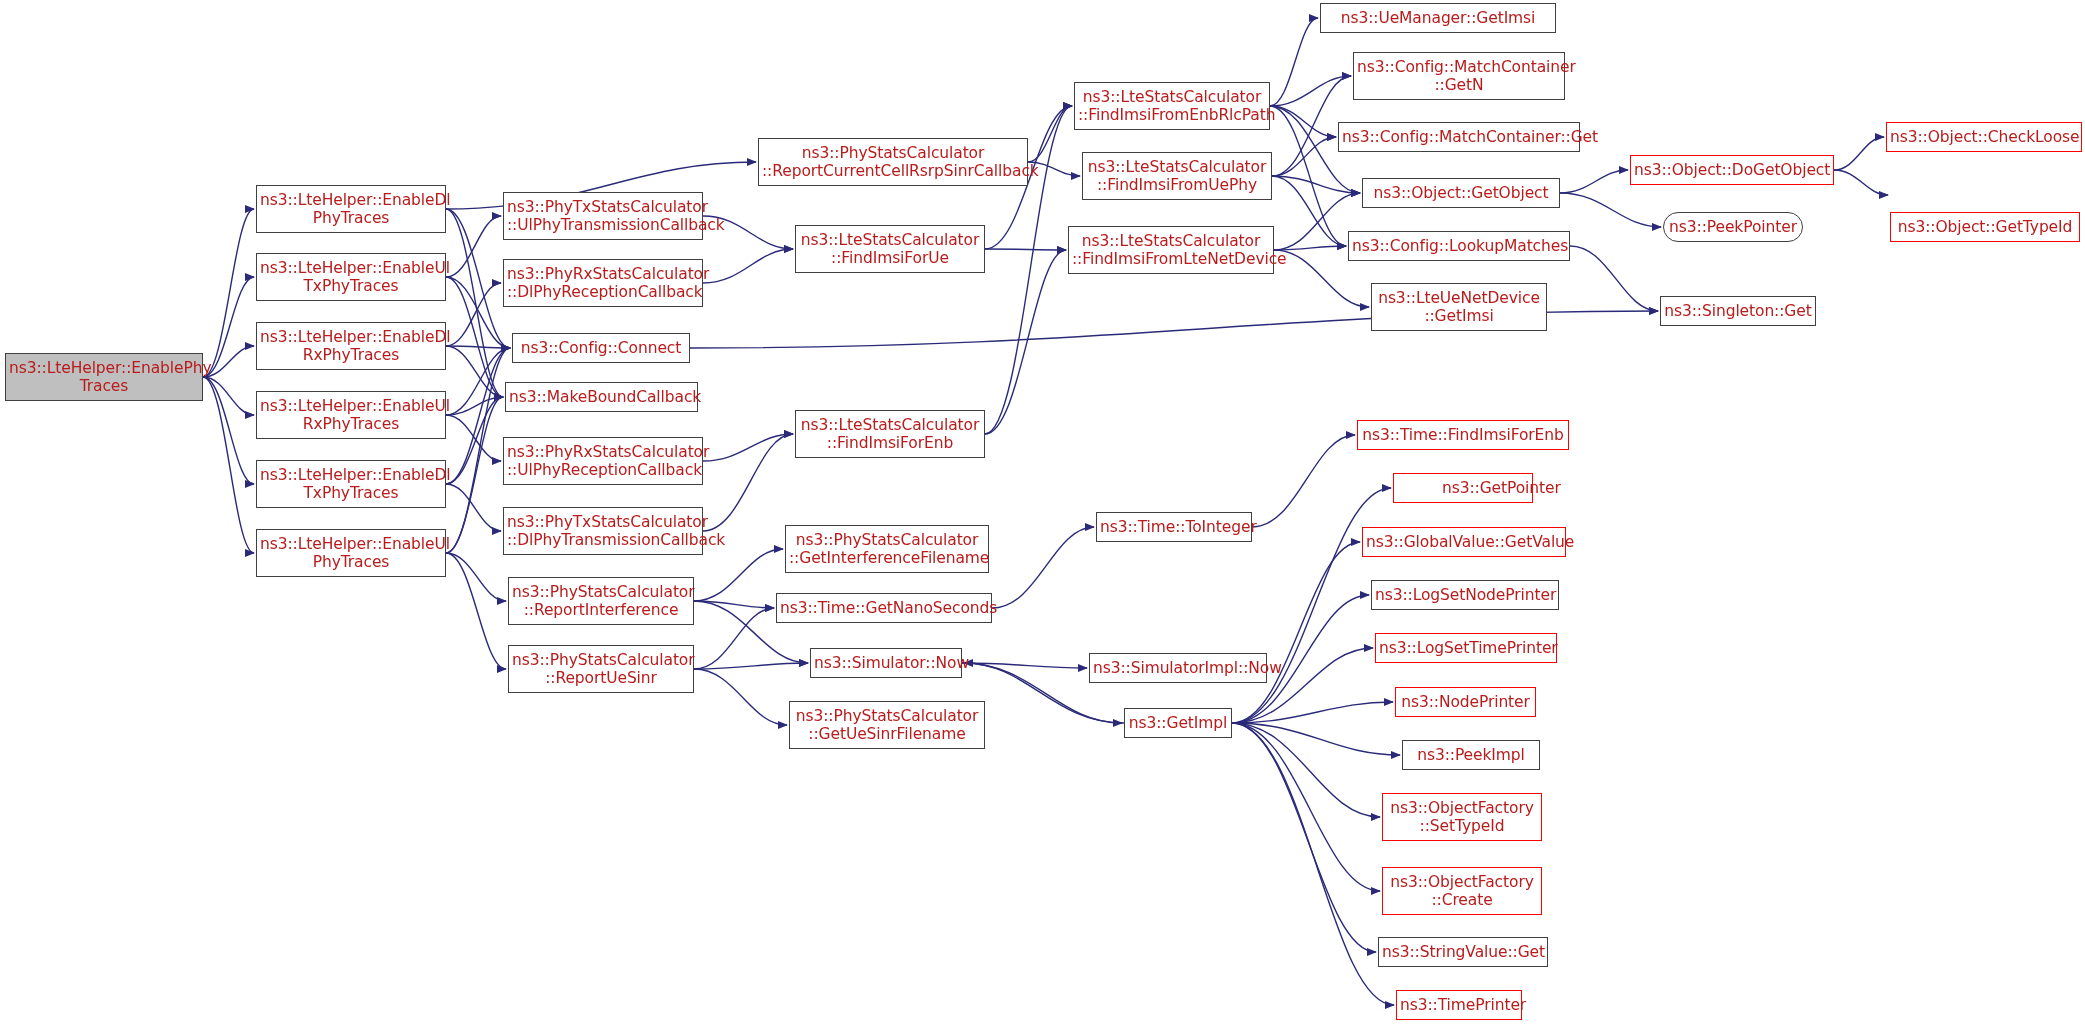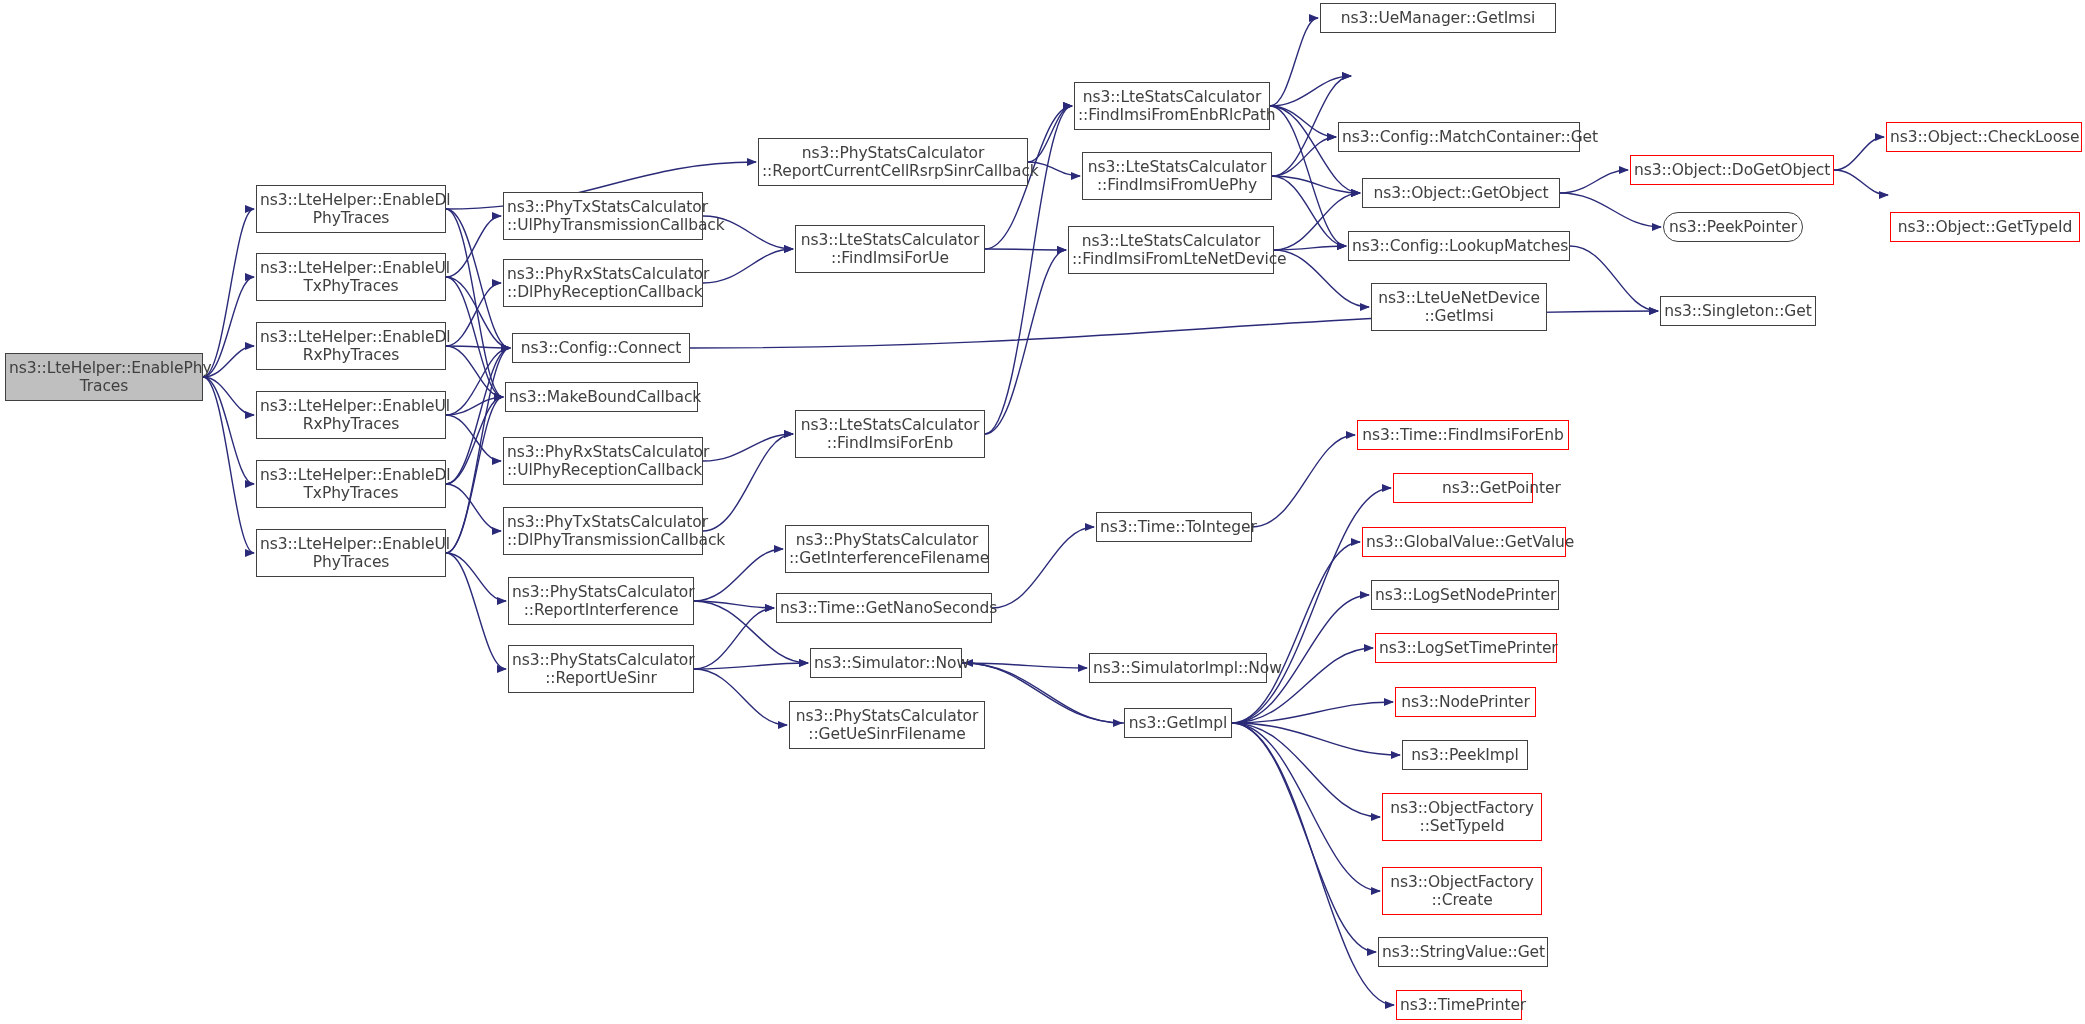--- a/index.html
+++ b/index.html
@@ -25,21 +25,21 @@
   }
   .node {
     position: absolute;
     box-sizing: border-box;
     display: flex;
     align-items: center;
     justify-content: center;
     text-align: center;
     background: #ffffff;
     border: 1px solid #404040;
-    color: #404040;
+    color: #b91c1c;
     font-size: 15.5px;
     line-height: 1.18;
     letter-spacing: -0.1px;
     white-space: pre-line;
     padding: 0 3px;
   }
   .node.red {
     border: 1px solid #ff0000;
   }
   .node.root {
@@ -181,36 +181,38 @@
     <div class="node" style="left: 1074px; top: 82px; width: 196px; height: 48px;"><span>ns3::LteStatsCalculator
 ::FindImsiFromEnbRlcPath</span></div>
     <div class="node" style="left: 1082px; top: 152px; width: 190px; height: 48px;"><span>ns3::LteStatsCalculator
 ::FindImsiFromUePhy</span></div>
     <div class="node" style="left: 1068px; top: 226px; width: 206px; height: 48px;"><span>ns3::LteStatsCalculator
 ::FindImsiFromLteNetDevice</span></div>
     <div class="node" style="left: 1096px; top: 512px; width: 156px; height: 30px;"><span>ns3::Time::ToInteger</span></div>
     <div class="node" style="left: 1089px; top: 653px; width: 178px; height: 30px;"><span>ns3::SimulatorImpl::Now</span></div>
     <div class="node" style="left: 1124px; top: 708px; width: 108px; height: 30px;"><span>ns3::GetImpl</span></div>
     <div class="node" style="left: 1320px; top: 3px; width: 236px; height: 30px;"><span>ns3::UeManager::GetImsi</span></div>
+    <div class="node" style="left: 1353px; top: 52px; width: 212px; height: 48px;"><span>ns3::Config::MatchContainer
+::GetN</span></div>
     <div class="node" style="left: 1338px; top: 122px; width: 242px; height: 30px;"><span>ns3::Config::MatchContainer::Get</span></div>
     <div class="node" style="left: 1362px; top: 178px; width: 198px; height: 30px;"><span>ns3::Object::GetObject</span></div>
     <div class="node" style="left: 1348px; top: 231px; width: 222px; height: 30px;"><span>ns3::Config::LookupMatches</span></div>
     <div class="node" style="left: 1371px; top: 283px; width: 176px; height: 48px;"><span>ns3::LteUeNetDevice
 ::GetImsi</span></div>
     <div class="node" style="left: 1660px; top: 296px; width: 156px; height: 30px;"><span>ns3::Singleton::Get</span></div>
     <div class="node red" style="left: 1630px; top: 155px; width: 204px; height: 30px;"><span>ns3::Object::DoGetObject</span></div>
     <div class="node" style="left: 1663px; top: 212px; width: 140px; height: 30px; border-radius: 15px;"><span>ns3::PeekPointer</span></div>
     <div class="node red" style="left: 1886px; top: 122px; width: 196px; height: 30px;"><span>ns3::Object::CheckLoose</span></div>
     <div class="node red" style="left: 1890px; top: 180px; width: 190px; height: 30px; margin-top: 32px;"><span>ns3::Object::GetTypeId</span></div>
     <div class="node red" style="left: 1357px; top: 420px; width: 212px; height: 30px;"><span>ns3::Time::FindImsiForEnb</span></div>
     <div class="node red" style="left: 1393px; top: 473px; width: 140px; height: 30px; padding-left: 48px;"><span>ns3::GetPointer</span></div>
     <div class="node red" style="left: 1362px; top: 527px; width: 204px; height: 30px;"><span>ns3::GlobalValue::GetValue</span></div>
     <div class="node" style="left: 1371px; top: 580px; width: 188px; height: 30px;"><span>ns3::LogSetNodePrinter</span></div>
     <div class="node red" style="left: 1375px; top: 633px; width: 182px; height: 30px;"><span>ns3::LogSetTimePrinter</span></div>
     <div class="node red" style="left: 1395px; top: 687px; width: 141px; height: 30px;"><span>ns3::NodePrinter</span></div>
-    <div class="node" style="left: 1402px; top: 740px; width: 126px; height: 30px;"><span>ns3::PeekImpl</span></div>
+    <div class="node" style="left: 1402px; top: 740px; width: 138px; height: 30px;"><span>ns3::PeekImpl</span></div>
     <div class="node red" style="left: 1382px; top: 793px; width: 160px; height: 48px;"><span>ns3::ObjectFactory
 ::SetTypeId</span></div>
     <div class="node red" style="left: 1382px; top: 867px; width: 160px; height: 48px;"><span>ns3::ObjectFactory
 ::Create</span></div>
     <div class="node" style="left: 1378px; top: 937px; width: 170px; height: 30px;"><span>ns3::StringValue::Get</span></div>
     <div class="node red" style="left: 1396px; top: 990px; width: 126px; height: 30px;"><span>ns3::TimePrinter</span></div>
   </div>
 
 </body></html>

